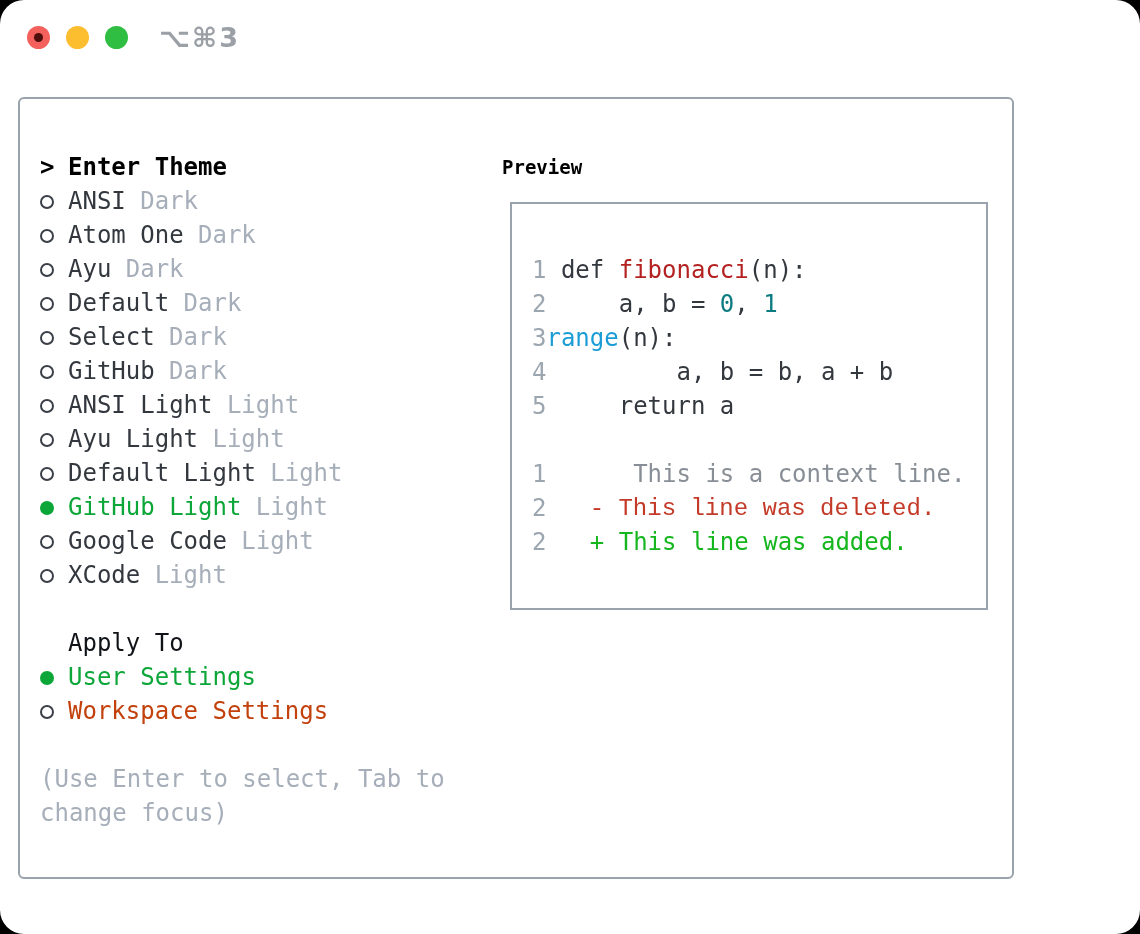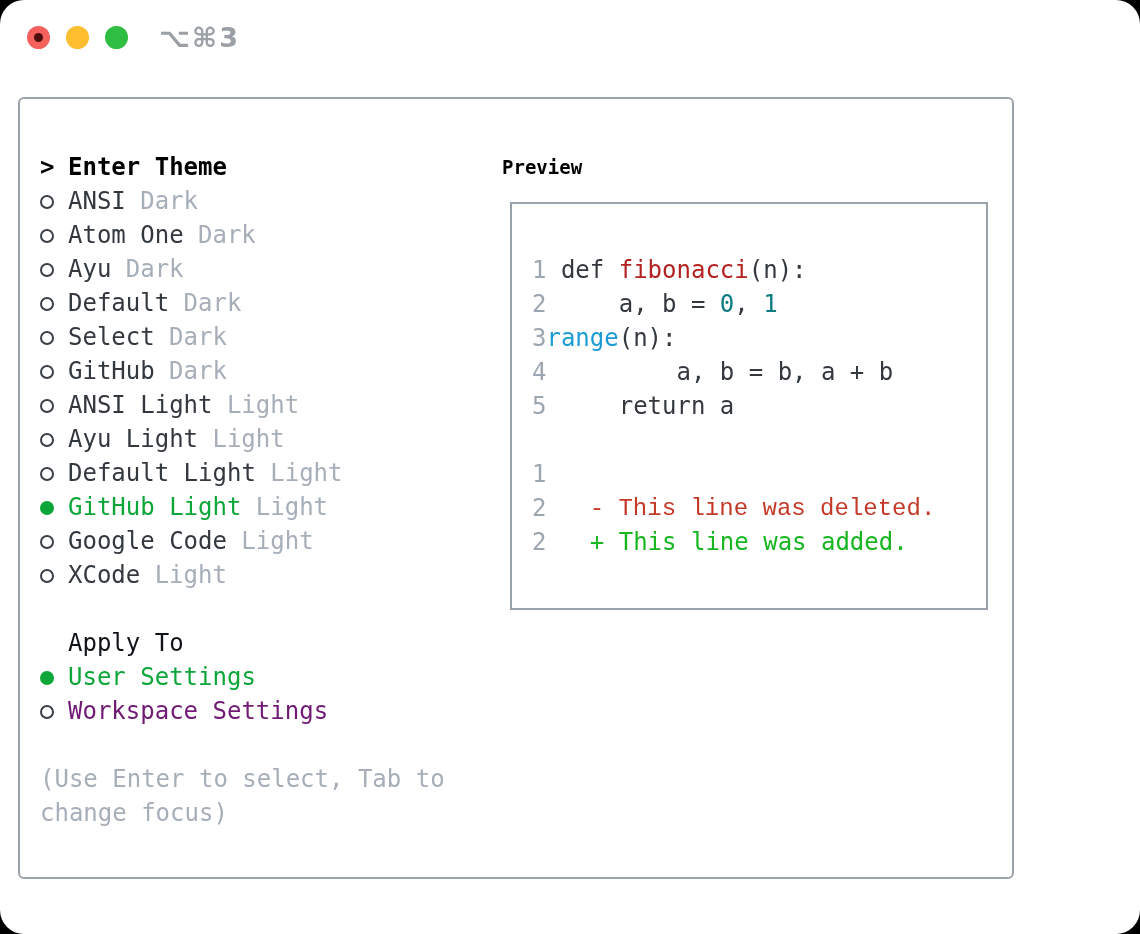--- a/index.html
+++ b/index.html
@@ -33,21 +33,21 @@
   .caret { display:inline-block; width:28px; font-weight:700; color:#000; }
   .bullet-slot { display:inline-block; width:28px; }
   .ring { width:14px; height:14px; box-sizing:border-box; border:2.5px solid #3b4048;
           border-radius:50%; display:inline-block; }
   .ring.filled { border-color:#0ca639; background:#0ca639; }
   .hdr { font-weight:700; color:#000; }
   .apply-hdr { color:#101317; }
   .tname { color:#33383f;text-align:right; }
   .sel .tname { color:#0ca639; }
   .tvariant { color:#a6aeb9; margin-left:14.4px; }
-  .opt-label { color:#701a75; }
+  .opt-label { color:#c2410c; }
   .sel .opt-label { color:#0ca639; }
   .hint { color:#a6aeb9; }
 
   
   .preview-title { position:absolute; left:482px; top:51px; height:34px;
                    display:flex; align-items:center; font-size:19px;
                    font-weight:700; color:#000; }
   .preview-box { position:absolute; left:490px; top:103px; width:478px; height:408px;
                  border:2px solid #9aa3ad; box-sizing:border-box; background:#fff;
                  padding:49px 0 0 20px; font-size:24px; }
@@ -155,21 +155,21 @@
       <div class="crow">
         <span class="lno">4</span><span class="seg c-plain">         a, b = b, a + b</span>
       </div>
       <div class="crow">
         <span class="lno">5</span><span class="seg c-plain">     return a</span>
       </div>
 
       <div class="crow"></div>
 
       <div class="crow">
-        <span class="lno">1</span>
+        <span class="lno">1</span><span class="seg d-ctx">      This is a context line.</span>
       </div>
       <div class="crow">
         <span class="lno">2</span><span class="seg d-del">   - This line was deleted.</span>
       </div>
       <div class="crow">
         <span class="lno">2</span><span class="seg d-add">   + This line was added.</span>
       </div>
     </div>
 
   </div>

